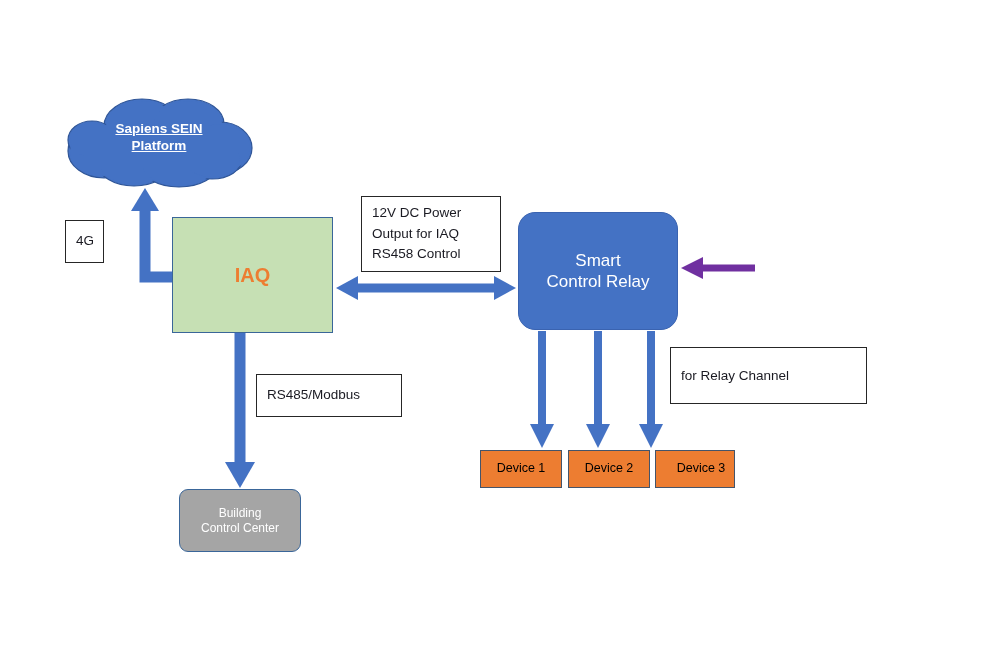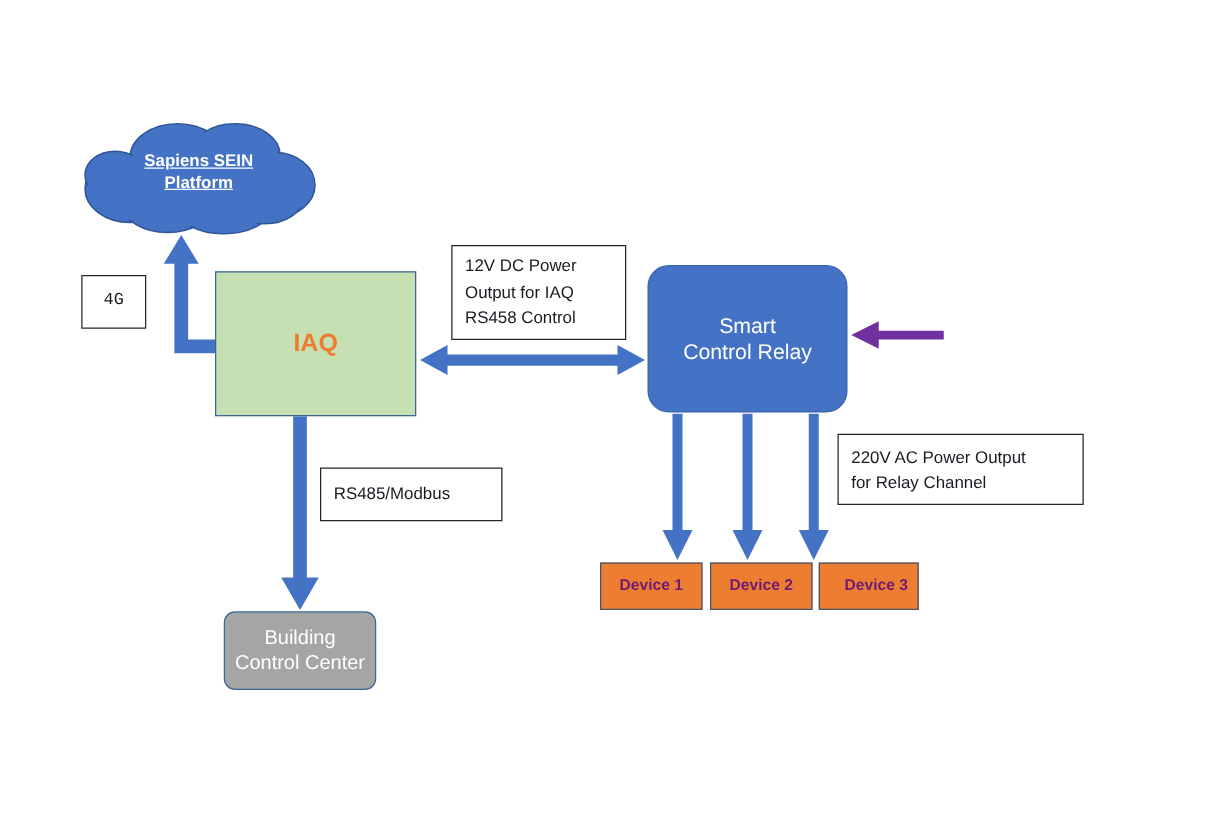--- a/index.html
+++ b/index.html
@@ -88,37 +88,37 @@
     left: 179px;
     top: 489px;
     width: 122px;
     height: 63px;
     background: #A5A5A5;
     border: 1.5px solid #3A6699;
     border-radius: 9px;
   }
   #bcc-label {
     color: #ffffff;
-    font-size: 16px;
+    font-size: 12px;
     font-weight: 400;
     width: 110px;
     text-align: center;
   }
 
   
   .device-node {
     top: 450px;
     height: 38px;
     background: #ED7D31;
     border: 1.5px solid #44546A;
   }
   .device-label {
-    color: #701a75;
+    color: #000000;
     font-size: 12.5px;
-    font-weight: 700;
+    font-weight: 400;
   }
   #device-node-0 { left: 480px; width: 82px; }
   #device-node-1 { left: 568px; width: 82px; }
   #device-node-2 { left: 655px; width: 80px; padding-left: 12px; }
 
   
   .anno-node {
     background: #ffffff;
     border: 1.4px solid #262626;
     padding: 6px 10px;
@@ -127,24 +127,23 @@
   .anno-label {
     color: #1a1a22;
     font-size: 13.5px;
     font-weight: 400;
     text-align: left;
     width: 100%;
   }
   #anno-4g {
     left: 65px;
     top: 220px;
-    width: 52px;
+    width: 39px;
     height: 43px;
     justify-content: center;
-    font-family: Liberation Mono, monospace;
   }
   #anno-4g .anno-label { text-align: center; }
   #anno-12v {
     left: 361px;
     top: 196px;
     width: 140px;
     height: 76px;
     align-items: center;
   }
   #anno-12v .anno-label { line-height: 1.55; }
@@ -277,21 +276,20 @@
     </div>
   </div>
 
 
   <div class="node anno-node" id="anno-rs485">
     <div class="anno-label">RS485/Modbus</div>
   </div>
 
   <div class="node anno-node" id="anno-220-out">
     <div class="anno-label">
-      <div>220V AC Power Output</div>
       <div>for Relay Channel</div>
     </div>
   </div>
 
   <div class="node device-node" id="device-node-0">
     <div class="device-label">Device 1</div>
   </div>
   <div class="node device-node" id="device-node-1">
     <div class="device-label">Device 2</div>
   </div>

